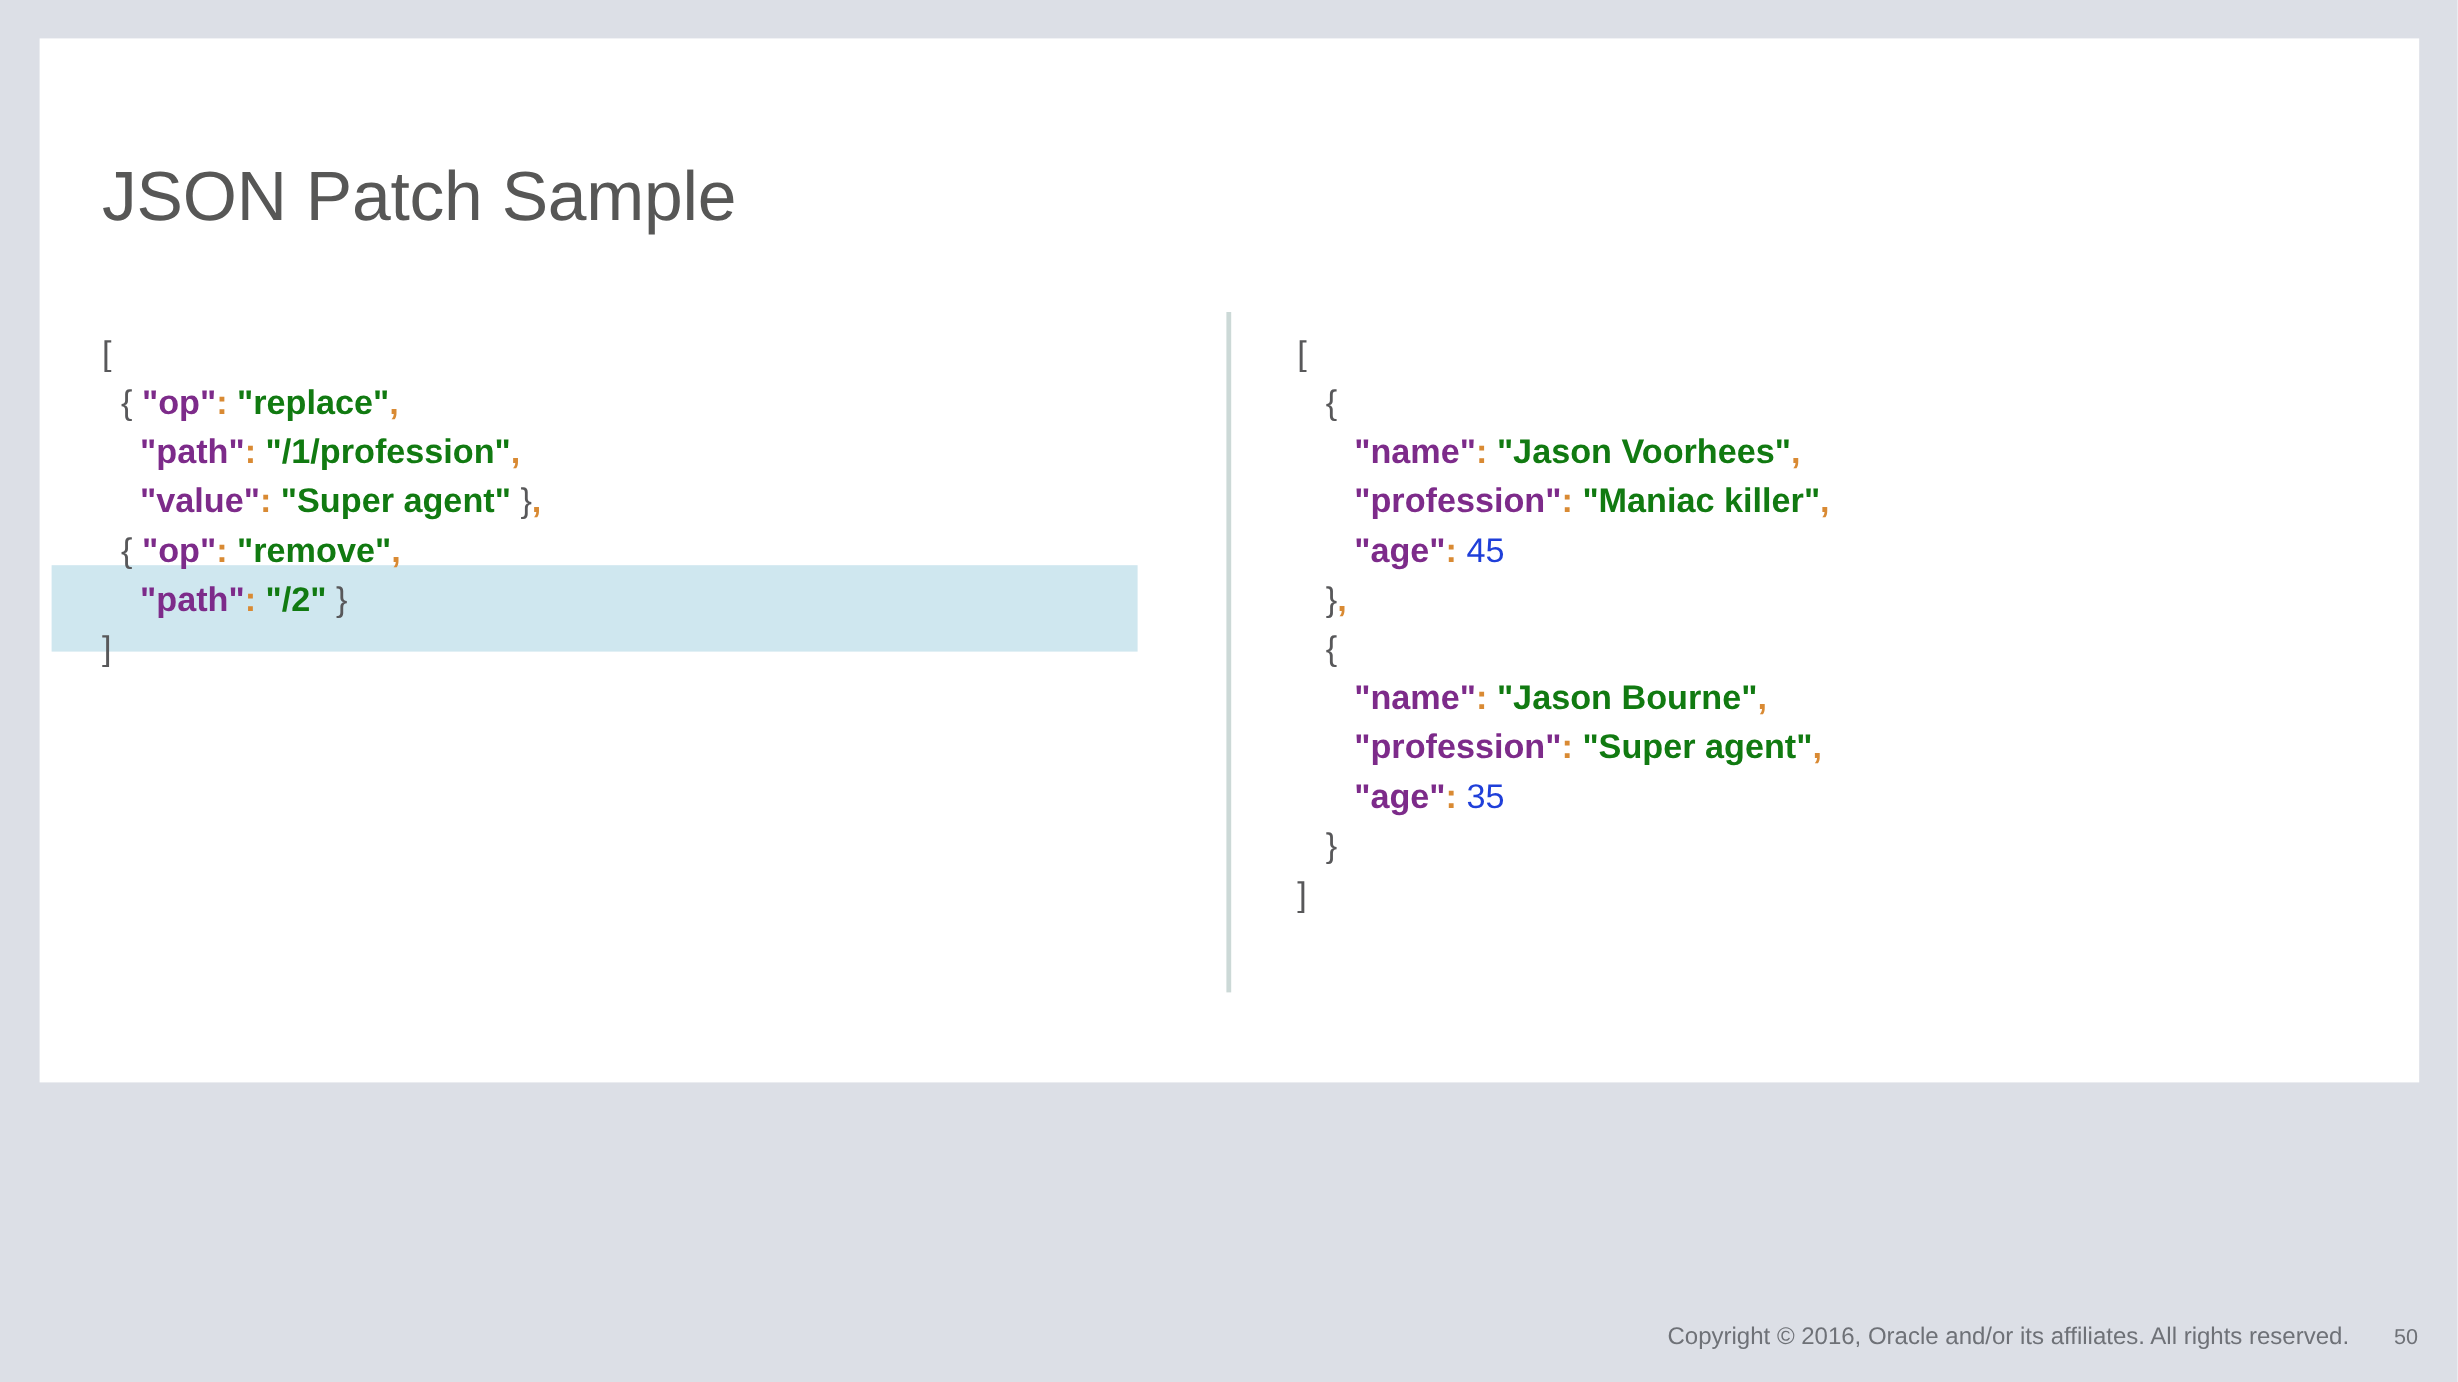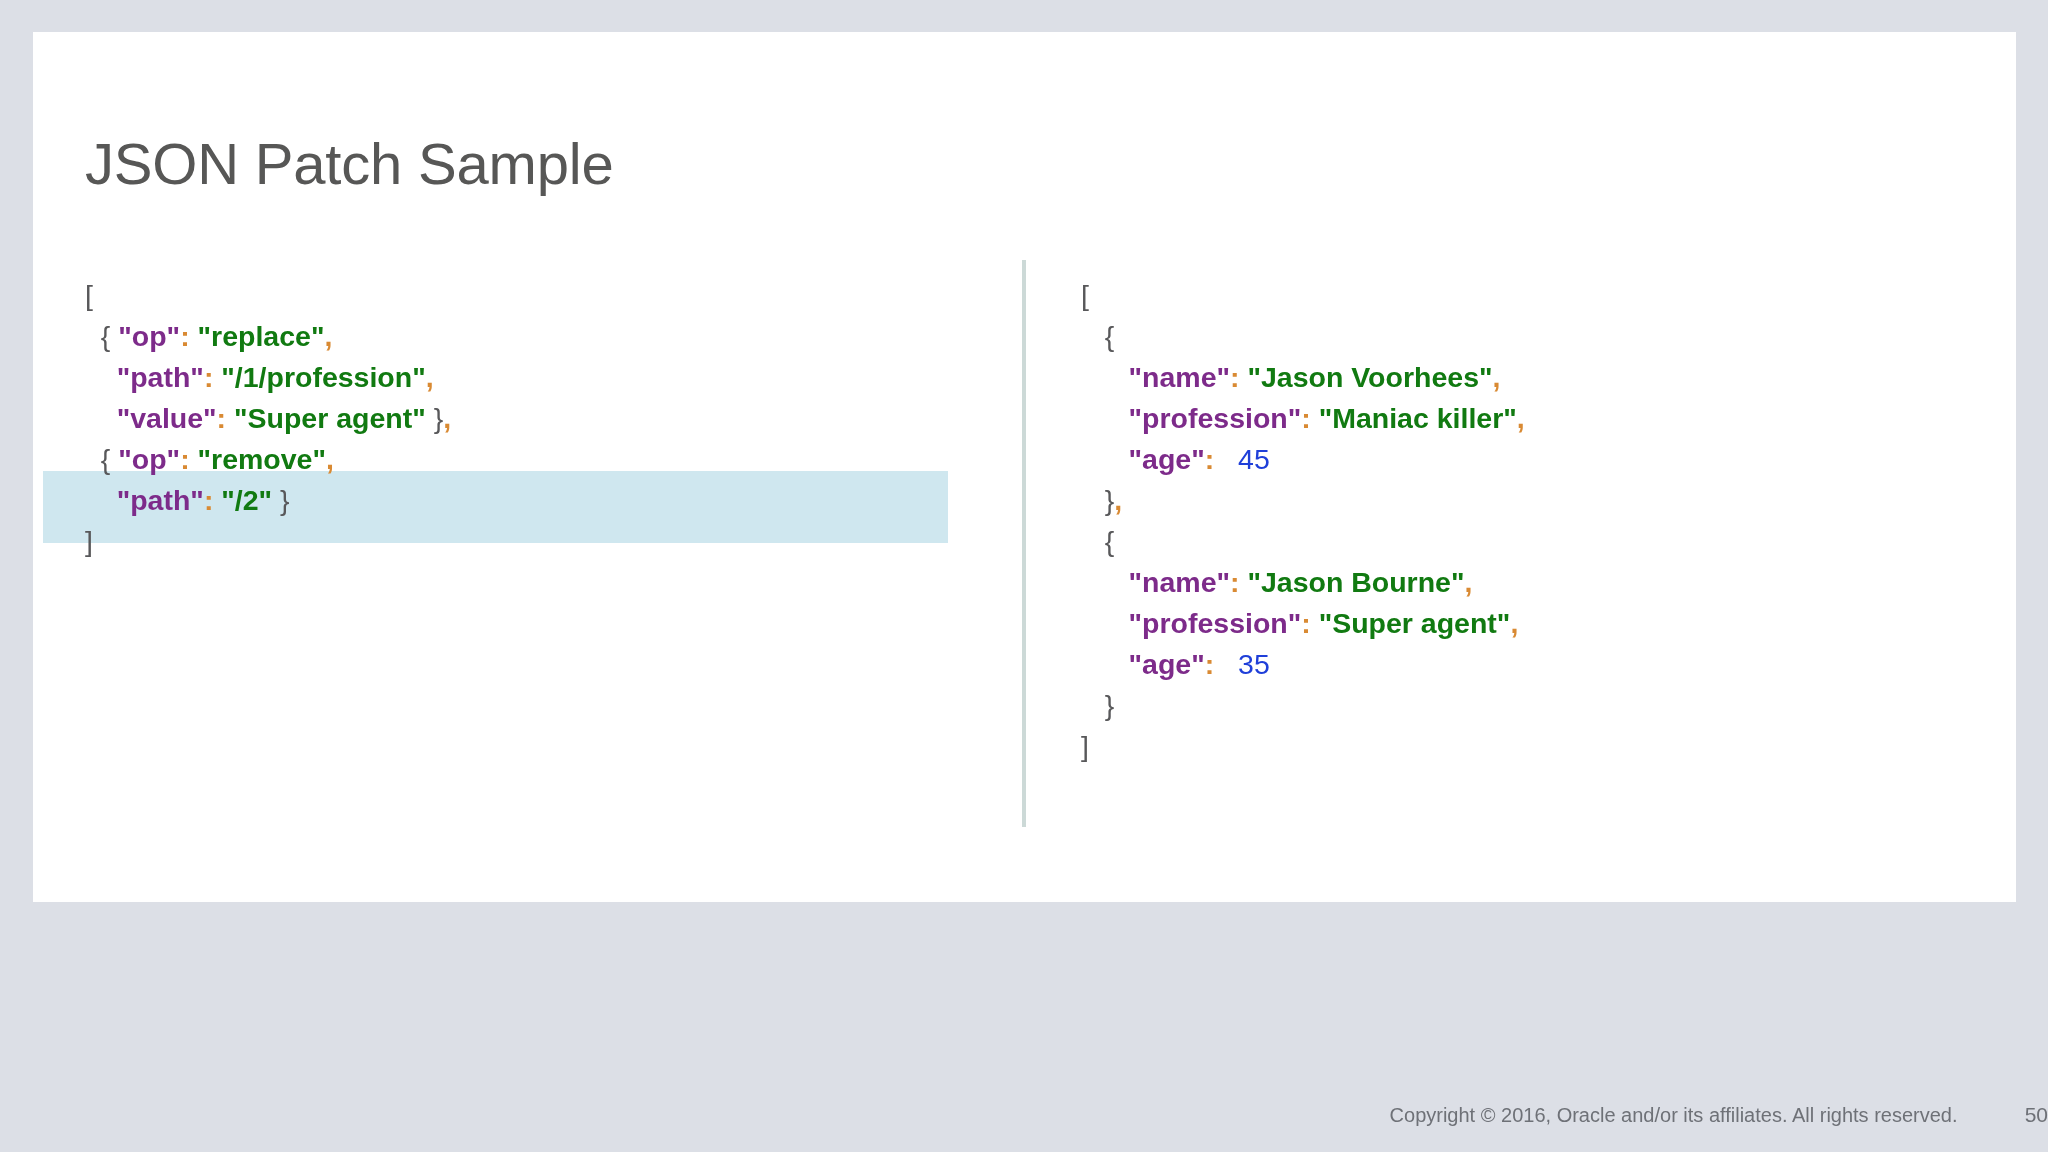--- a/index.html
+++ b/index.html
@@ -73,21 +73,21 @@
     top: 439px;
     width: 905px;
     height: 72px;
     background: #cfe7ef;
     z-index: 0;
   }
 
   
   .t-key    { color: #7d2b8a; font-weight: bold; }
   .t-str    { color: #117a11; font-weight: bold; }
-  .t-num    { color: #1f3fd9; font-weight: normal; margin-left: 16px; }
+  .t-num    { color: #1f3fd9; font-weight: normal; }
   .t-punct  { color: #d98a33; font-weight: bold; }
   .t-brace  { color: #58585a; font-weight: normal; }
   .t-plain  { color: #58585a; font-weight: normal; }
 
   
   .footer {
     position: absolute;
     left: 0;
     top: 1103px;
     width: 2048px;
@@ -96,21 +96,22 @@
     white-space: nowrap;
   }
   .footer-copy {
     font-size: 20px;
     color: #6e7177;
     margin-left: 29px;
   }
   .footer-page {
     display: inline-block;
     width: 86px;
-    font-size: 21px;
+    text-align: center;
+    font-size: 18px;
     color: #6e7177;
   }
 </style>
 </head>
 <body>
 
 <div class="slide">
 
   <div class="slide-title">JSON Patch Sample</div>
 

